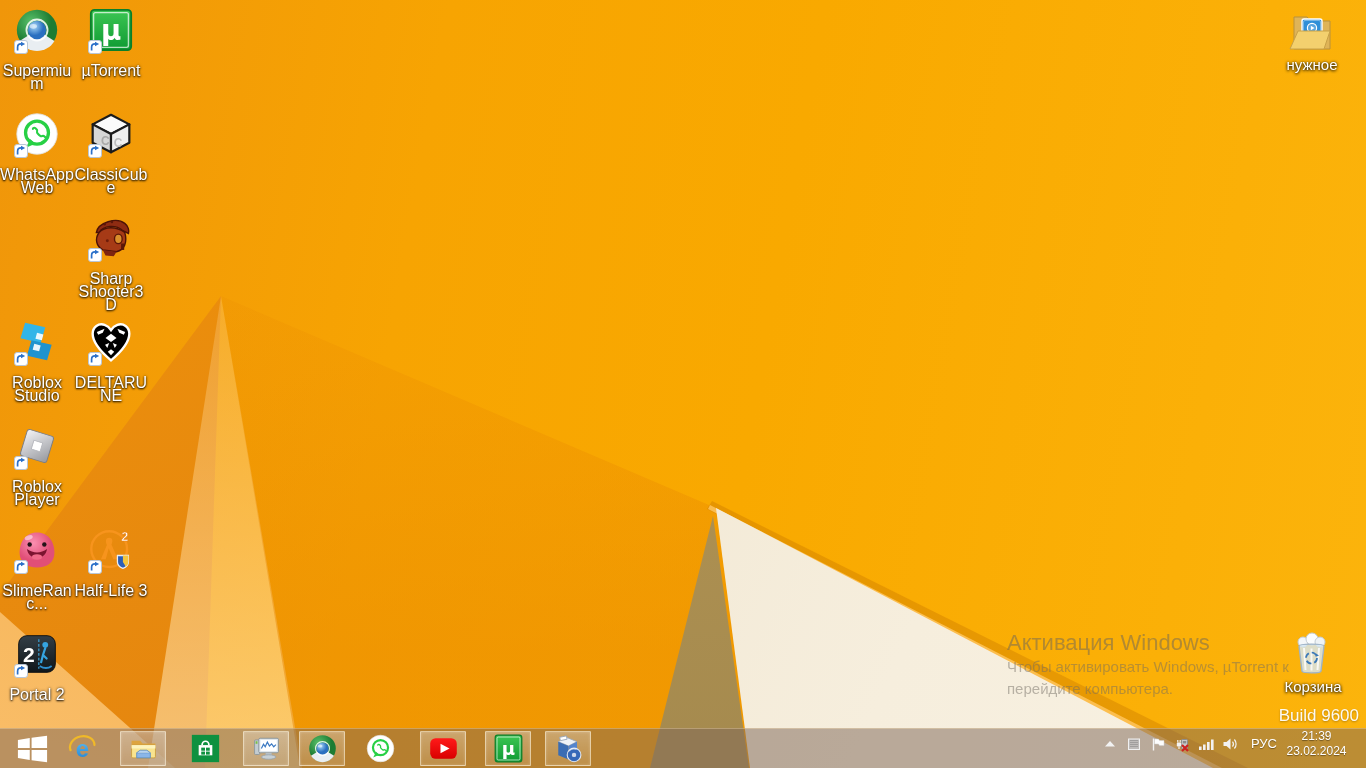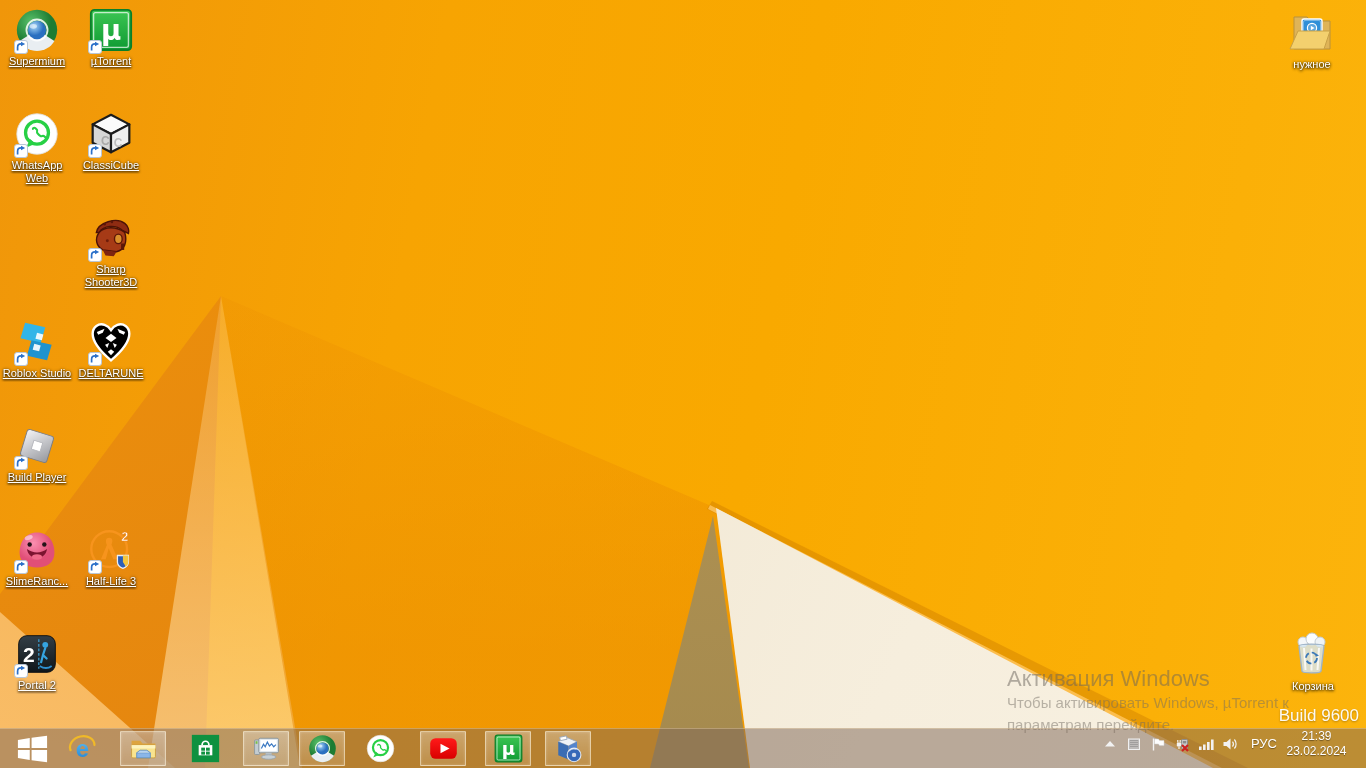--- a/index.html
+++ b/index.html
@@ -17,30 +17,30 @@
   .f-edgeline { clip-path:polygon(710px 505px,1222px 768px,1210px 768px,708px 509px); background:rgba(255,196,92,.85); }
   .f-cream { clip-path:polygon(716px 508px,750px 768px,1213px 768px); background:linear-gradient(115deg,#ebdfc6,#f6eedd 70%,#f8f1e2); }
   .f-tan  { clip-path:polygon(713px 516px,650px 768px,749px 768px); background:linear-gradient(to bottom,#bb9b58,#a58a4e); }
 
   
   #icon-layer { position:absolute; inset:0 0 40px 0; }
   .dicon { position:absolute; width:74px; text-align:center; cursor:default; }
   .dicon .art { position:relative; width:44px; height:44px; margin:0 auto; }
   .dicon .art svg { width:100%; height:100%; display:block; }
   .dicon .badge { position:absolute; left:-1px; bottom:-2px; width:14px; height:14px; }
-  .dicon .lbl { margin-top:3px; font-size:11px; line-height:13px; color:#fff;
-    text-shadow:0 1px 2px rgba(0,0,0,.95), 0 0 3px rgba(0,0,0,.6); word-wrap:break-word;text-decoration:underline; }
+  .dicon .lbl { margin-top:12px; font-size:16px; line-height:13px; color:#fff;
+    text-shadow:0 1px 2px rgba(0,0,0,.95), 0 0 3px rgba(0,0,0,.6); word-wrap:break-word; }
   .sys { width:74px; position:absolute; text-align:center; }
   .sys .art { width:48px; height:48px; margin:0 auto; position:relative; }
   .sys .art svg { width:100%; height:100%; display:block; }
-  .sys .lbl { margin-top:2px; font-size:11px; line-height:13px; color:#fff; text-shadow:0 1px 3px rgba(0,0,0,.95), 0 0 3px rgba(0,0,0,.6); }
+  .sys .lbl { margin-top:2px; font-size:15px; line-height:13px; color:#fff; text-shadow:0 1px 3px rgba(0,0,0,.95), 0 0 3px rgba(0,0,0,.6); }
 
   
   #activation { position:absolute; left:1007px; top:630px; pointer-events:none; }
-  #activation .wm-title { font-size:22px; line-height:26px; color:rgba(105,100,92,.5);margin-top:36px; }
+  #activation .wm-title { font-size:22px; line-height:26px; color:rgba(105,100,92,.5); }
   #activation .wm-line  { font-size:15px; line-height:22px; color:rgba(112,107,98,.48); }
   #edition { position:absolute; right:7px; bottom:41px; text-align:right; pointer-events:none;
     color:rgba(255,255,255,.95); text-shadow:0 1px 2px rgba(0,0,0,.3); }
   #edition .ed-line { font-size:17px; line-height:23px; }
 
   
   #taskbar { position:absolute; left:0; bottom:0; width:1366px; height:40px;
     background:rgba(128,106,90,.52); border-top:1px solid rgba(255,230,180,.35); }
   #start-button { position:absolute; left:6px; top:0; width:52px; height:39px;
     display:flex; align-items:center; justify-content:center; }
@@ -237,21 +237,21 @@
           </g>
         </svg>
         <span class="badge">
           <svg viewBox="0 0 14 14">
             <rect x=".5" y=".5" width="13" height="13" rx="2.5" fill="#fff" stroke="#b9c6d6"></rect>
             <path d="M3.6,10.6 L3.6,7.2 C3.6,5 5,3.9 7,3.9 L7.6,3.9" fill="none" stroke="#2b70c9" stroke-width="1.7"></path>
             <polygon points="7,1.8 11.2,3.9 7,6.2" fill="#2b70c9"></polygon>
           </svg>
         </span>
       </div>
-      <div class="lbl">Build Player</div>
+      <div class="lbl">Roblox Player</div>
     </div>
     <div class="dicon" style="left: 0px; top: 528px;">
       <div class="art">
         <svg viewBox="0 0 48 48">
           <defs>
             <radialGradient id="gS" cx=".4" cy=".3">
               <stop offset="0" stop-color="#fb8fb0"></stop>
               <stop offset="1" stop-color="#e14f78"></stop>
             </radialGradient>
           </defs>
@@ -331,21 +331,21 @@
         <text x="24" y="34" font-size="5" fill="#fff" text-anchor="middle" font-family="Liberation Sans, sans-serif">intel</text>
         <path d="M2,41 L10,23 H42 L36,41 Z" fill="#f3d06e" stroke="#c9a146"></path>
       </svg>
     </div>
   <div class="lbl">нужное</div>
 </div>
 
 <div id="activation">
   <div class="wm-title">Активация Windows</div>
   <div class="wm-line">Чтобы активировать Windows, µTorrent к</div>
-  <div class="wm-line">параметрам перейдите.</div>
+  <div class="wm-line">перейдите компьютера.</div>
 </div>
 <div id="edition">
   <div class="ed-line">Build 9600</div>
 </div>
 
 <div class="sys" style="left:1276px; top:630px; z-index:5;">
   <div class="art">
       <svg viewBox="0 0 48 48">
         <circle cx="14" cy="12" r="5" fill="#f4f7f9" stroke="#c3ccd4"></circle>
         <circle cx="23" cy="9" r="6" fill="#fbfdfe" stroke="#c3ccd4"></circle>

